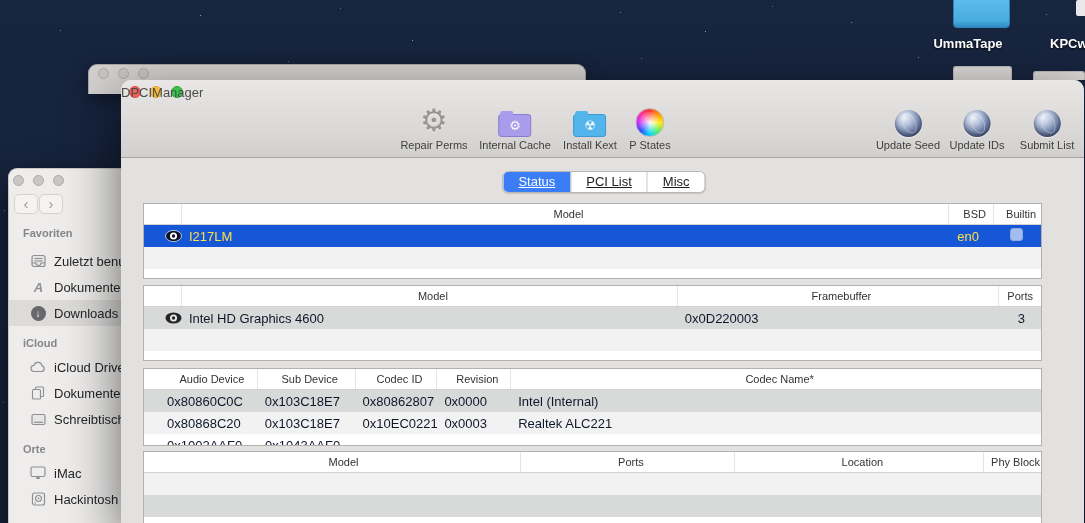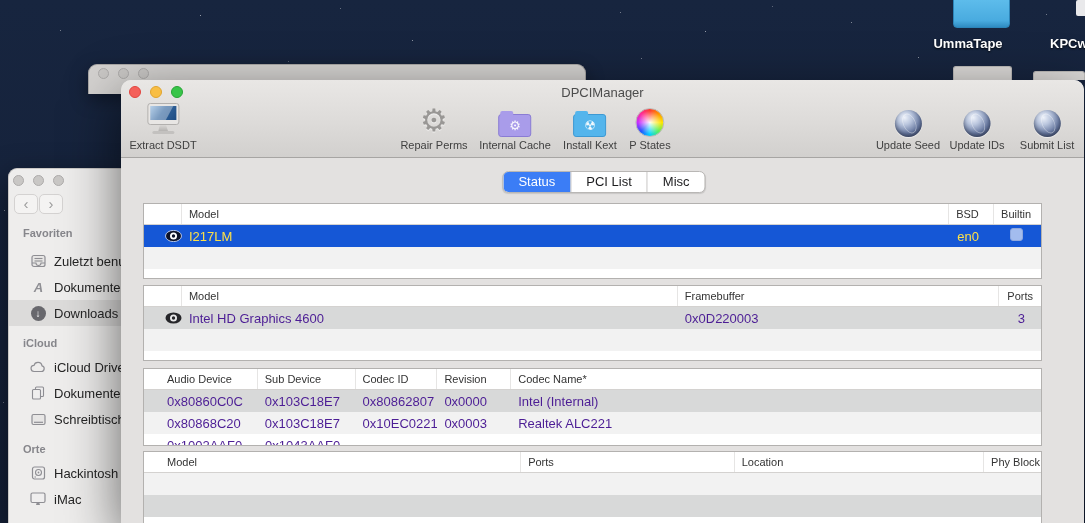--- a/index.html
+++ b/index.html
@@ -54,21 +54,21 @@
   
   #app { left:121px; top:80px; width:963px; height:443px; border-radius:10px 10px 0 0;
     box-shadow:0 18px 55px rgba(0,0,0,.6); background:#e3e1e0; }
   #app-header { position:absolute; left:0; top:0; right:0; height:78px; border-radius:10px 10px 0 0;
     background:linear-gradient(180deg,#e9e7e5 0%,#dddbd9 55%,#d2d0ce 100%);
     border-bottom:1px solid #a7a5a3; }
   .tl { width:12px; height:12px; border-radius:50%; }
   #tl-red { background:#f4605a; border:1px solid #e2453f; }
   #tl-yellow { background:#f8be44; border:1px solid #e0a42e; }
   #tl-green { background:#38c549; border:1px solid #27a436; }
-  #app-title { position:absolute; left:0; right:0; top:5px; text-align:center; font-size:13px;
+  #app-title { position:absolute; left:0; right:0; top:5px; text-align:left; font-size:13px;
     color:#4c4c4c; }
   .titem { position:absolute; top:21px; transform:translateX(-50%); text-align:center; }
   .ticonwrap { height:36px; display:flex; align-items:flex-end; justify-content:center; }
   .tlabel { margin-top:2px; font-size:11px; color:#3f3f3f; white-space:nowrap; }
 
   
   .imac-ic { position:relative; width:38px; height:34px; }
   .imac-screen { position:absolute; left:3px; top:0; width:32px; height:22px; border-radius:3px;
     background:#e8e6e4; border:1px solid #b2b0ae; padding:2px 2px 4px 2px; }
   .imac-glass { width:100%; height:100%; background:linear-gradient(125deg,#8fb6dd 0%,#35679f 45%,#1c4b82 100%); position:relative; overflow:hidden; }
@@ -96,35 +96,35 @@
     background:radial-gradient(circle at 36% 28%, #eef2fa 0%, #b9c5dd 28%, #66779f 62%, #323e63 100%);
     box-shadow:inset 0 -2px 4px rgba(0,0,0,.35), 0 1px 1px rgba(255,255,255,.6); position:relative; overflow:hidden; }
   .globe:after { content:""; position:absolute; left:4px; top:3px; width:19px; height:19px;
     border-radius:50%; border:1px solid rgba(255,255,255,.45); transform:rotate(-24deg) scaleX(.6); }
 
   
   #app-content { position:absolute; left:0; top:78px; right:0; bottom:0; background:#e3e1e0; overflow:hidden; }
   #tabbar { position:absolute; left:483px; top:13px; transform:translateX(-50%); display:inline-flex;
     border:1px solid #b9b7b5; border-radius:6px; background:#fff; height:22px; overflow:hidden;
     box-shadow:0 1px 1px rgba(0,0,0,.12); }
-  .tab { padding:0 15px; font-size:13px; line-height:20px; color:#1d1d1f; border-left:1px solid #c9c7c5; }
+  .tab { padding:0 15px; font-size:13px; line-height:20px; color:#1d1d1f; border-left:1px solid #c9c7c5;text-decoration:underline; }
   .tab:first-child { border-left:none; }
   .tab.active { background:#3b7df6; color:#fff; border-left:none; }
 
   .tbl { position:absolute; left:22px; width:899px; background:#fff; border:1px solid #b3b1af; overflow:hidden; }
   #tbl-network { top:45px;  height:76px; }
   #tbl-graphics{ top:127px; height:76px; }
   #tbl-audio   { top:210px; height:78px; }
   #tbl-storage { top:293px; height:72px; border-bottom:none; }
   .thead { display:flex; height:21px; background:#fff; border-bottom:1px solid #d4d2d0; }
   .th { font-size:11px; color:#333; line-height:20px; padding-left:7px; border-right:1px solid #e6e5e4;
-    overflow:hidden; white-space:nowrap; }
+    overflow:hidden; white-space:nowrap;text-align:center; }
   .th:last-child { border-right:none; }
   .th.right { text-align:right; padding-right:8px; }
-  .tr { display:flex; height:22px; align-items:center; font-size:13px; color:#4c1d95; }
+  .tr { display:flex; height:22px; align-items:center; font-size:13px; color:#0f172a; }
   .tr.g1 { background:#d8d9d9; }
   .tr.g2 { background:#f2f2f2; }
   .tr.sel { background:#1557d6; color:#fde047; }
   .td { padding-left:7px; overflow:hidden; white-space:nowrap; }
   .td.right { text-align:right; padding-right:8px; padding-left:0; }
   .pad23 { padding-left:23px; }
   .eyecell { display:flex; justify-content:flex-end; align-items:center; padding:0; }
   .checkbox { width:13px; height:13px; border-radius:3px; background:#a3bcee; border:1px solid #8fa5d85;
     border:1px solid #8fa8dd; margin-left:9px; }
 </style>
@@ -211,60 +211,48 @@
           </svg>
       </span>
       <span>Schreibtisch</span>
     </div>
   </div>
 
   <div class="abs side-section-title" style="top:274px;left:0">Orte</div>
   <div class="abs" style="top:291px;left:0;width:113px">
     <div class="side-item">
       <span class="side-ic">
+        <svg width="16" height="14" viewBox="0 0 16 14">
+            <rect x="1" y="1" width="14" height="9.5" rx="1.5" fill="#efeeee" stroke="#8e8e93" stroke-width="1.2"></rect>
+            <path d="M6 13 h4 l-.7-2.3 h-2.6 Z" fill="#8e8e93"></path>
+          </svg>
+      </span>
+      <span>iMac</span>
+    </div>
+    <div class="side-item">
+      <span class="side-ic">
         <svg width="15" height="14" viewBox="0 0 15 14">
             <rect x="1.5" y="1" width="12" height="12" rx="2" fill="#efeeee" stroke="#8e8e93" stroke-width="1.2"></rect>
             <circle cx="7.5" cy="6.5" r="3" fill="none" stroke="#8e8e93" stroke-width="1.1"></circle>
             <circle cx="7.5" cy="6.5" r="0.9" fill="#8e8e93"></circle>
             <line x1="3.5" y1="11" x2="5" y2="11" stroke="#8e8e93" stroke-width="1.2"></line>
           </svg>
       </span>
       <span>Hackintosh</span>
-    </div>
-    <div class="side-item">
-      <span class="side-ic">
-        <svg width="16" height="14" viewBox="0 0 16 14">
-            <rect x="1" y="1" width="14" height="9.5" rx="1.5" fill="#efeeee" stroke="#8e8e93" stroke-width="1.2"></rect>
-            <path d="M6 13 h4 l-.7-2.3 h-2.6 Z" fill="#8e8e93"></path>
-          </svg>
-      </span>
-      <span>iMac</span>
     </div>
   </div>
 </div>
 
 <div class="abs" id="app">
   <div id="app-header">
     <div class="abs tl" id="tl-red" style="left:8px;top:6px"></div>
     <div class="abs tl" id="tl-yellow" style="left:29px;top:6px"></div>
     <div class="abs tl" id="tl-green" style="left:50px;top:6px"></div>
     <div id="app-title">DPCIManager</div>
 
-    <div class="titem" style="left:42px">
-      <div class="ticonwrap">
-          <div class="imac-ic">
-        <div class="imac-screen">
-              <div class="imac-glass"></div>
-            </div>
-        <div class="imac-stand"></div>
-            <div class="imac-base"></div>
-      </div>
-        </div>
-      <div class="tlabel">Extract DSDT</div>
-    </div>
 
     <div class="titem" style="left:313px">
       <div class="ticonwrap">
           <div class="gear-glyph">⚙</div>
         </div>
       <div class="tlabel">Repair Perms</div>
     </div>
     <div class="titem" style="left:394px">
       <div class="ticonwrap">
           <div class="folder purple">

